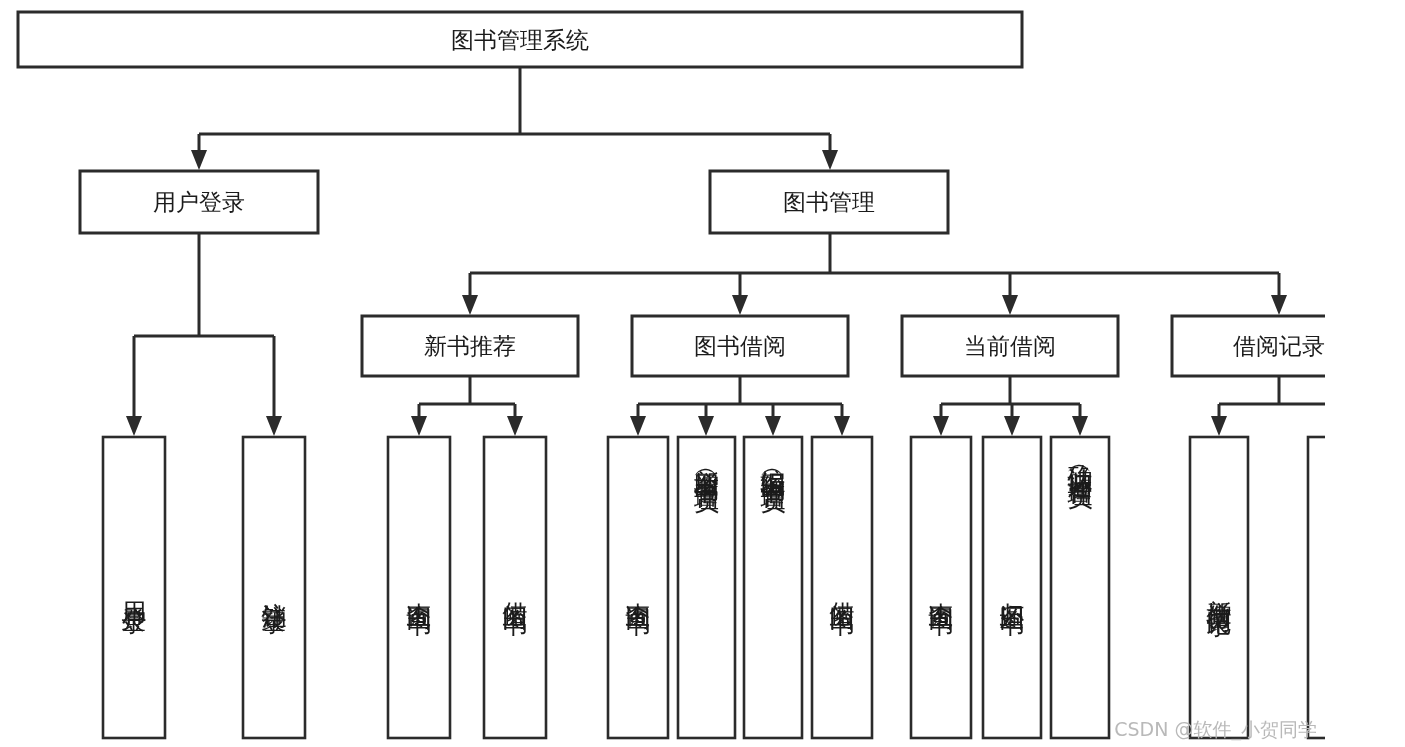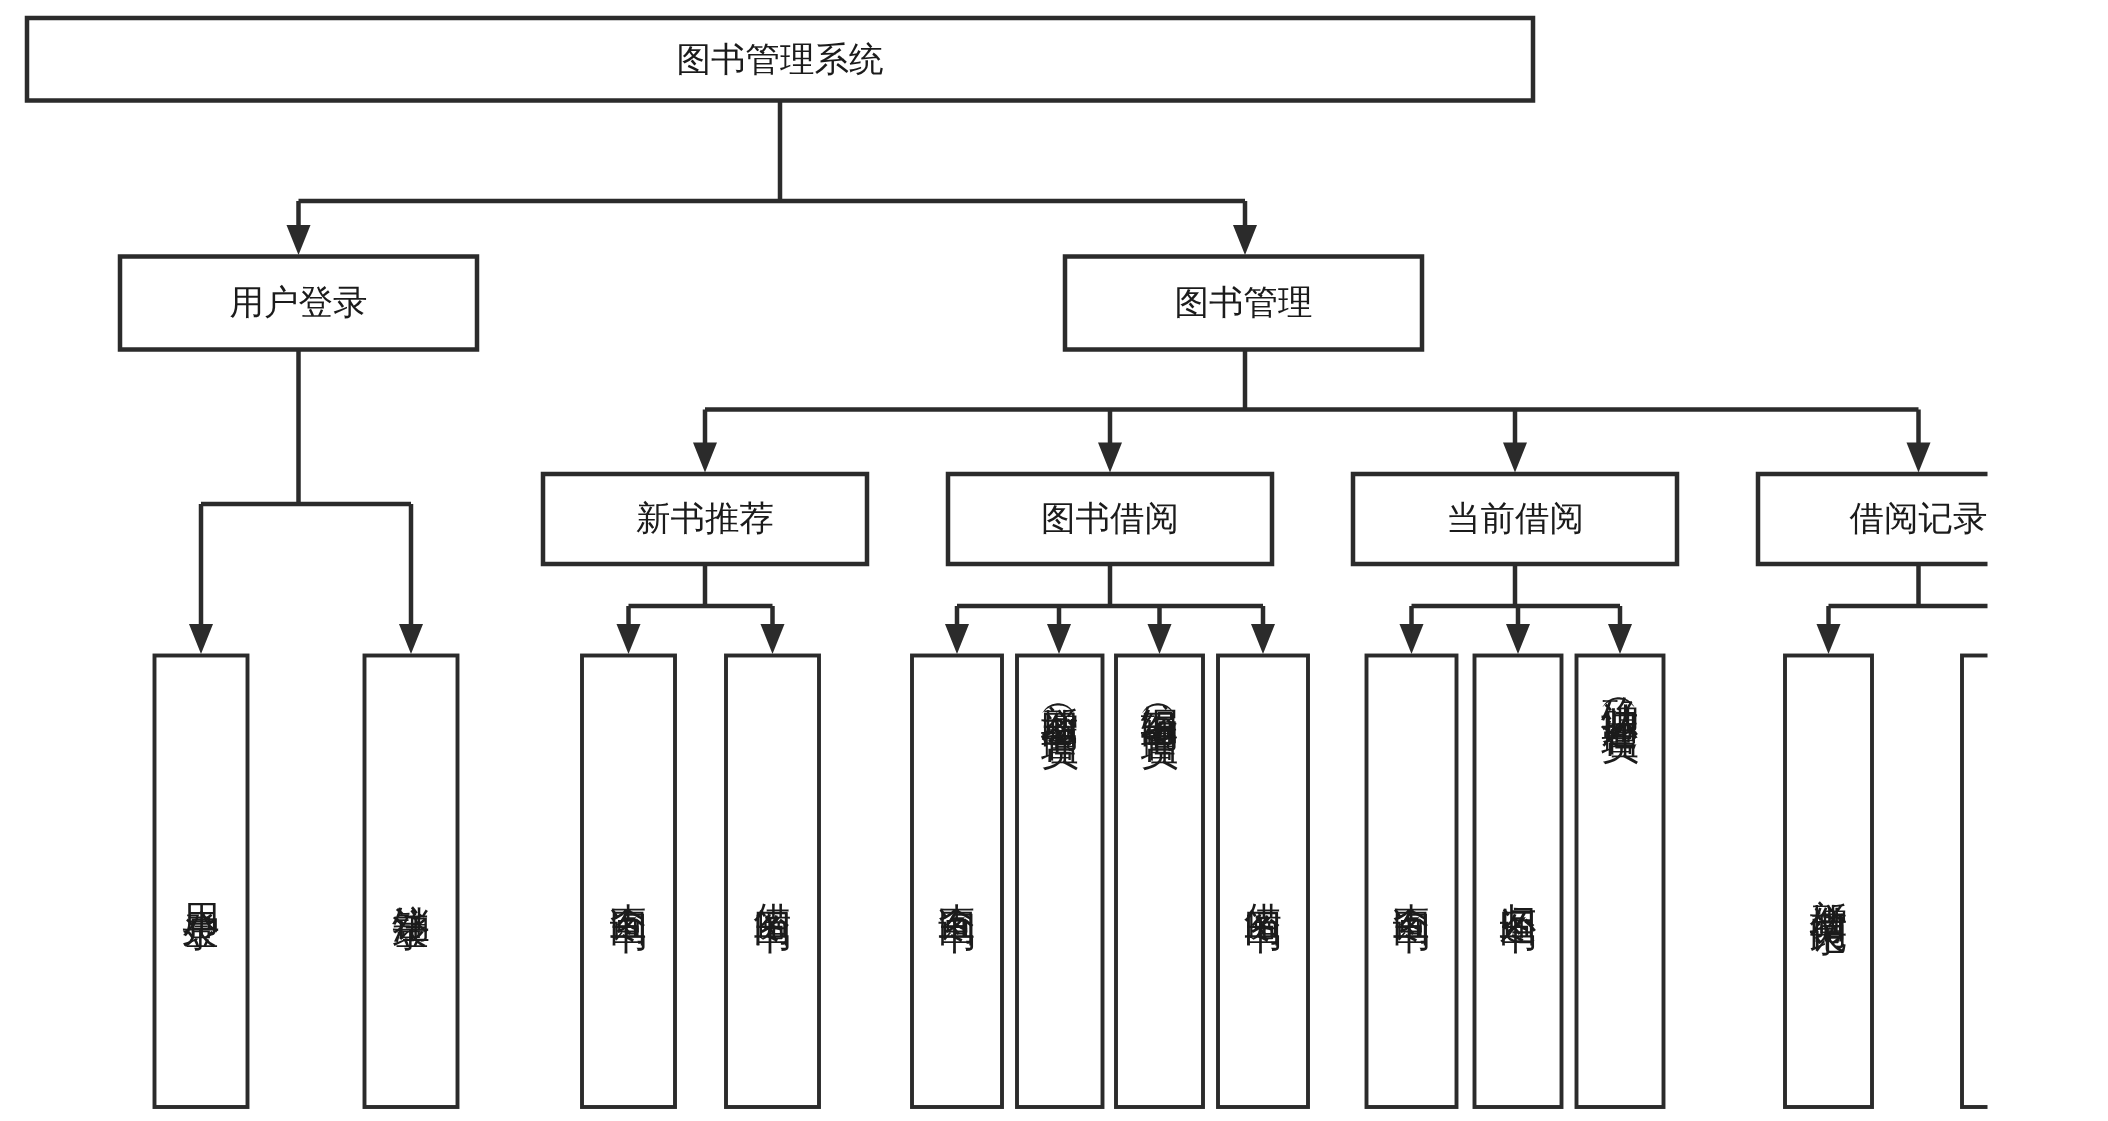--- a/index.html
+++ b/index.html
@@ -215,13 +215,14 @@
   <div class="leaf-label-wrap" style="left:608px; top:437px; width:60px; height:301px;">查询图书</div>
   <div class="leaf-label-wrap" style="left:678px; top:437px; width:57px; height:301px; justify-content:flex-start; padding-top:12px; box-sizing:border-box;">新增图书（管理员）</div>
   <div class="leaf-label-wrap" style="left:744px; top:437px; width:58px; height:301px; justify-content:flex-start; padding-top:12px; box-sizing:border-box;">编辑图书（管理员）</div>
   <div class="leaf-label-wrap" style="left:812px; top:437px; width:60px; height:301px;">借阅图书</div>
   <div class="leaf-label-wrap" style="left:911px; top:437px; width:60px; height:301px;">查询图书</div>
   <div class="leaf-label-wrap" style="left:983px; top:437px; width:58px; height:301px;">归还图书</div>
   <div class="leaf-label-wrap" style="left:1051px; top:437px; width:58px; height:301px; justify-content:flex-start; padding-top:8px; box-sizing:border-box;">确认归还（管理员）</div>
   <div class="leaf-label-wrap" style="left:1190px; top:437px; width:58px; height:301px;">新增借阅记录</div>
   <div class="leaf-label-wrap" style="left:1308px; top:437px; width:60px; height:301px;">查询借阅记录</div>
 
+  <div class="watermark">CSDN @软件_小贺同学</div>
 </div>
 
 </body></html>

